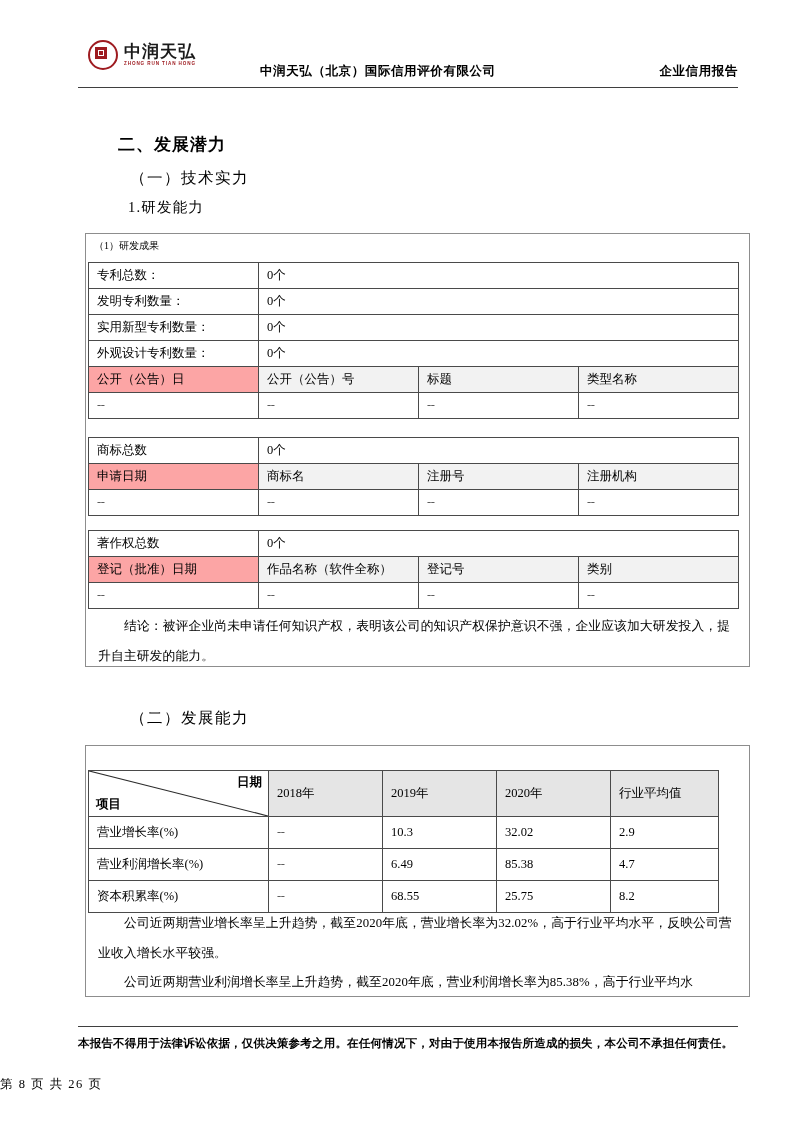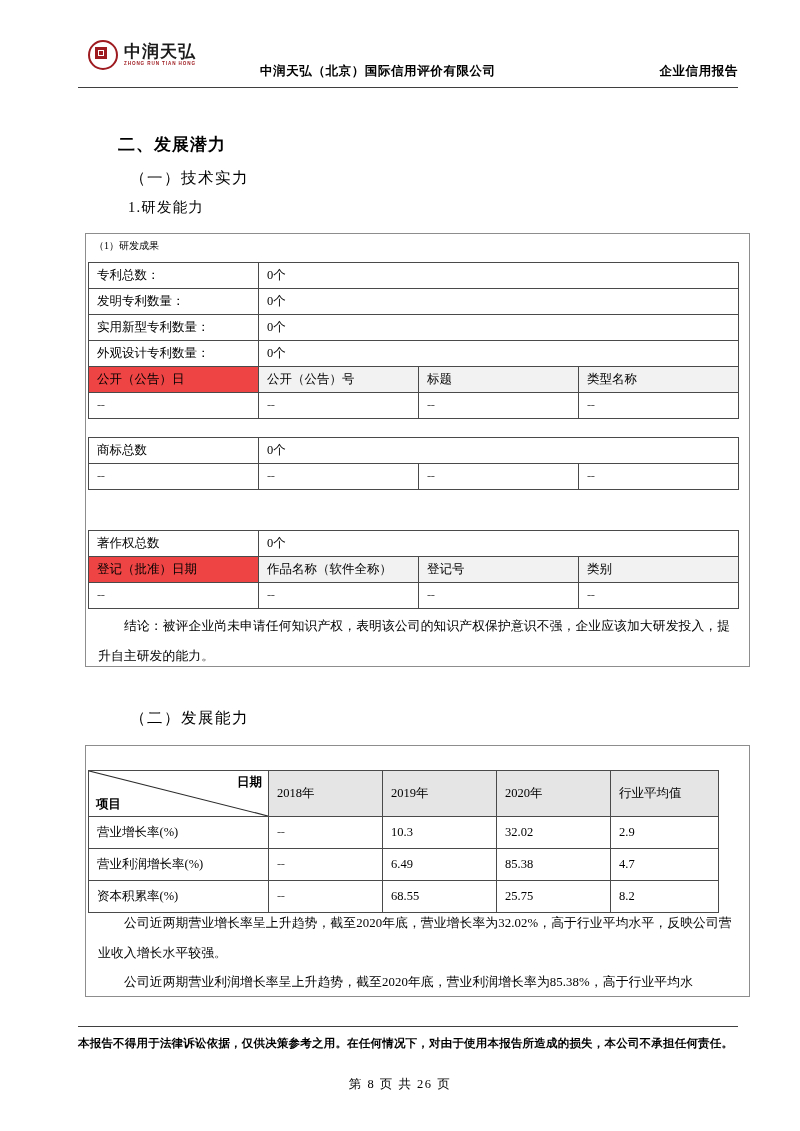--- a/index.html
+++ b/index.html
@@ -197,21 +197,21 @@
     font-weight: bold;
     font-size: 12.5px;
   }
   .hdr {
     background: #f2f2f2;
     font-family: "Liberation Sans", "DejaVu Sans", sans-serif;
     font-weight: bold;
     text-align: center;
   }
   .hdr-left {
-    background: #ef4444;
+    background: #fca5a5;
     font-family: "Liberation Sans", "DejaVu Sans", sans-serif;
     font-weight: bold;
     text-align: left;
   }
   .dash {
     color: #555555;
     letter-spacing: -0.5px;
   }
 
   
@@ -305,21 +305,21 @@
     font-size: 11.5px;
     font-weight: bold;
     line-height: 22px;
     letter-spacing: 0.2px;
   }
   .page-num {
     position: absolute;
     left: 0;
     top: 1076px;
     width: 800px;
-    text-align: center;
+    text-align: left;
     font-family: "Liberation Serif", "DejaVu Serif", serif;
     font-size: 12.5px;
     letter-spacing: 1.5px;
   }
 </style>
 </head>
 <body>
 
 <div class="page-header">
   <div class="logo-block">
@@ -387,20 +387,26 @@
       <col style="width:160px">
       <col style="width:160px">
       <col style="width:160px">
     </colgroup>
   <tbody>
     <tr>
       <td class="lbl">商标总数</td>
       <td colspan="3">0个</td>
     </tr>
     <tr>
+      <td class="hdr-left">申请日期</td>
+      <td class="hdr">商标名</td>
+      <td class="hdr">注册号</td>
+      <td class="hdr">注册机构</td>
+    </tr>
+    <tr>
       <td class="dash">--</td>
       <td class="dash">--</td>
       <td class="dash">--</td>
       <td class="dash">--</td>
     </tr>
   </tbody>
 </table>
 
 <table class="doc-table" id="tbl-copyright">
   <colgroup>

